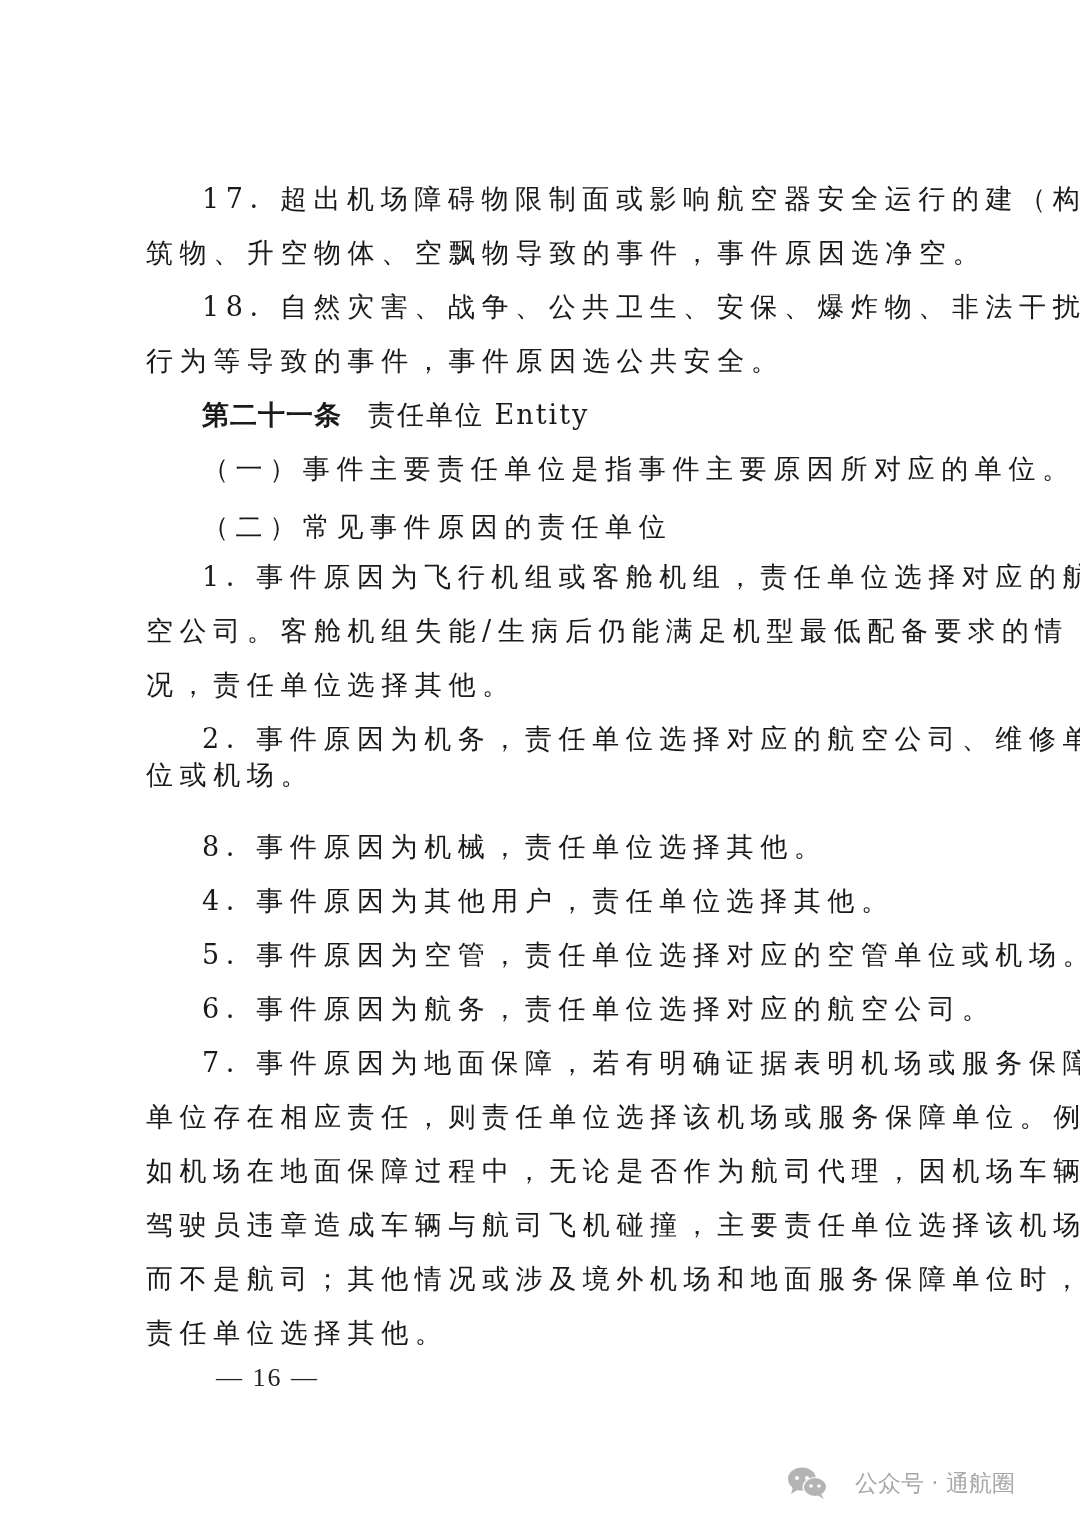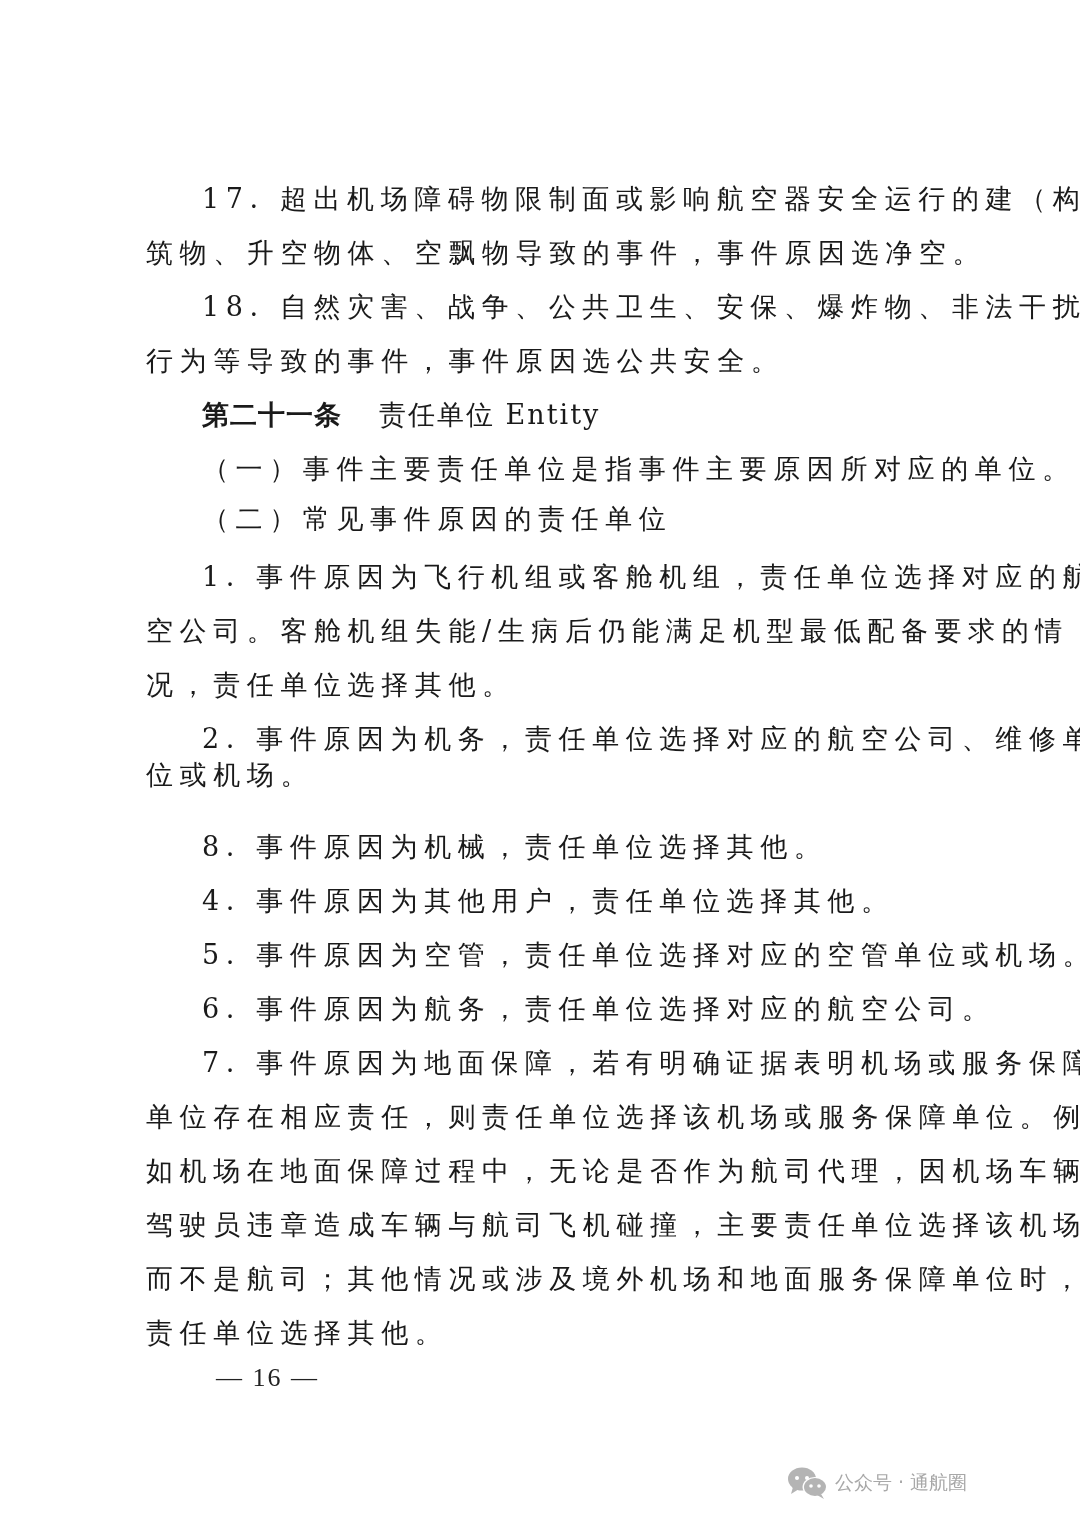--- a/index.html
+++ b/index.html
@@ -10,48 +10,48 @@
     }
     .page {
       position: absolute; left: 146px; top: 172px; width: 800px;
     }
     .line {
       position: absolute; left: 0; height: 54px; line-height: 54px;
       font-size: 27px; white-space: nowrap; letter-spacing: 6.6px;
     }
     .indent { left: 56px; }
     .bold { font-family: "DejaVu Sans", "Liberation Sans", sans-serif; font-weight: bold; letter-spacing: 1px; }
-    .title-rest { margin-left: 37px; letter-spacing: 2px; }
+    .title-rest { margin-left: 26px; letter-spacing: 2px; }
     .page-num {
       position: absolute; left: 170px; top: 1360px;
       font-size: 26px; line-height: 36px; color: #222;
       font-family: "Liberation Serif", serif; letter-spacing: 2px; margin-left: 46px;
     }
     .watermark {
       position: absolute; left: 787px; top: 1463px; height: 40px;
-      display: flex; align-items: center; gap: 6px;
-      color: #a8a8a8; font-family: "DejaVu Sans", sans-serif; font-size: 19px;
+      display: flex; align-items: center; gap: 26px;
+      color: #a8a8a8; font-family: "DejaVu Sans", sans-serif; font-size: 23px;
     }
     .wm-icon { width: 42px; height: 34px; position: relative; }
   </style>
 </head>
 <body>
 
 <div class="page">
   <div class="line indent" style="top:0px">17. 超出机场障碍物限制面或影响航空器安全运行的建（构）</div>
   <div class="line" style="top:54px">筑物、升空物体、空飘物导致的事件，事件原因选净空。</div>
   <div class="line indent" style="top:108px">18. 自然灾害、战争、公共卫生、安保、爆炸物、非法干扰</div>
   <div class="line" style="top:162px">行为等导致的事件，事件原因选公共安全。</div>
 
   <div class="line indent" style="top:216px">
     <span class="bold">第二十一条</span><span class="title-rest">责任单位 Entity</span>
   </div>
 
   <div class="line indent" style="top:270px">（一）事件主要责任单位是指事件主要原因所对应的单位。</div>
-  <div class="line indent" style="top:320px">（二）常见事件原因的责任单位</div>
+  <div class="line indent" style="top:328px">（二）常见事件原因的责任单位</div>
   <div class="line indent" style="top:378px">1. 事件原因为飞行机组或客舱机组，责任单位选择对应的航</div>
   <div class="line" style="top:432px">空公司。客舱机组失能/生病后仍能满足机型最低配备要求的情</div>
   <div class="line" style="top:486px">况，责任单位选择其他。</div>
   <div class="line indent" style="top:540px">2. 事件原因为机务，责任单位选择对应的航空公司、维修单</div>
   <div class="line" style="top:576px">位或机场。</div>
   <div class="line indent" style="top:648px">8. 事件原因为机械，责任单位选择其他。</div>
   <div class="line indent" style="top:702px">4. 事件原因为其他用户，责任单位选择其他。</div>
   <div class="line indent" style="top:756px">5. 事件原因为空管，责任单位选择对应的空管单位或机场。</div>
   <div class="line indent" style="top:810px">6. 事件原因为航务，责任单位选择对应的航空公司。</div>
   <div class="line indent" style="top:864px">7. 事件原因为地面保障，若有明确证据表明机场或服务保障</div>

